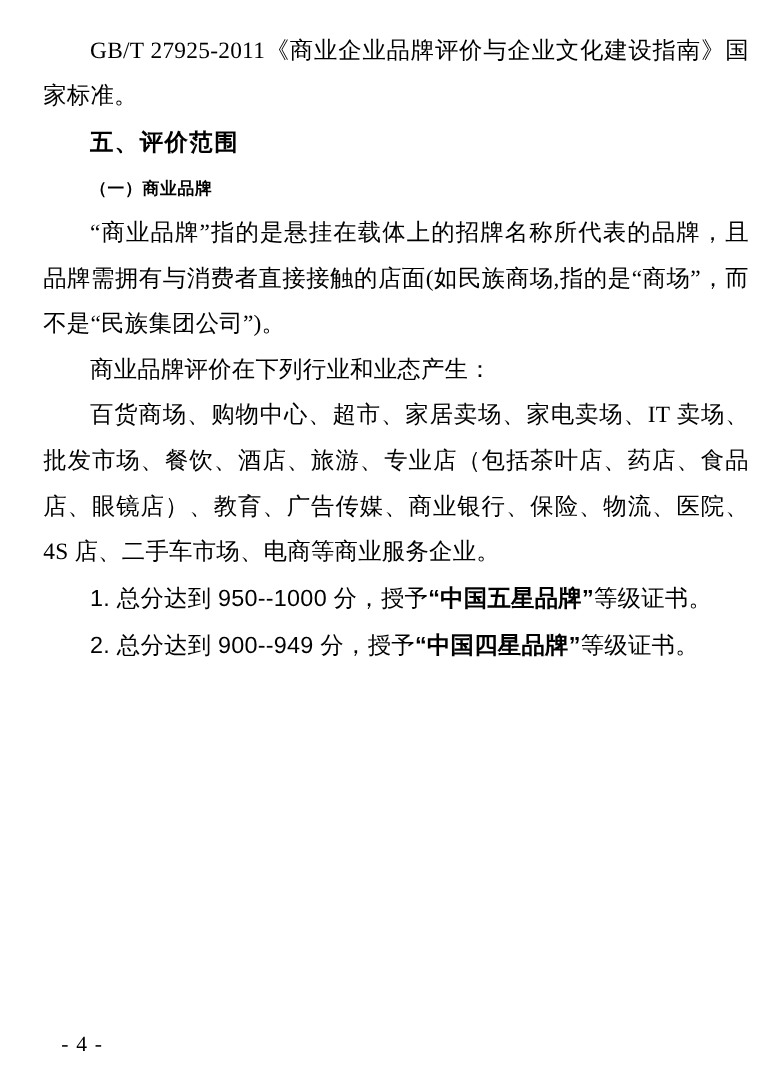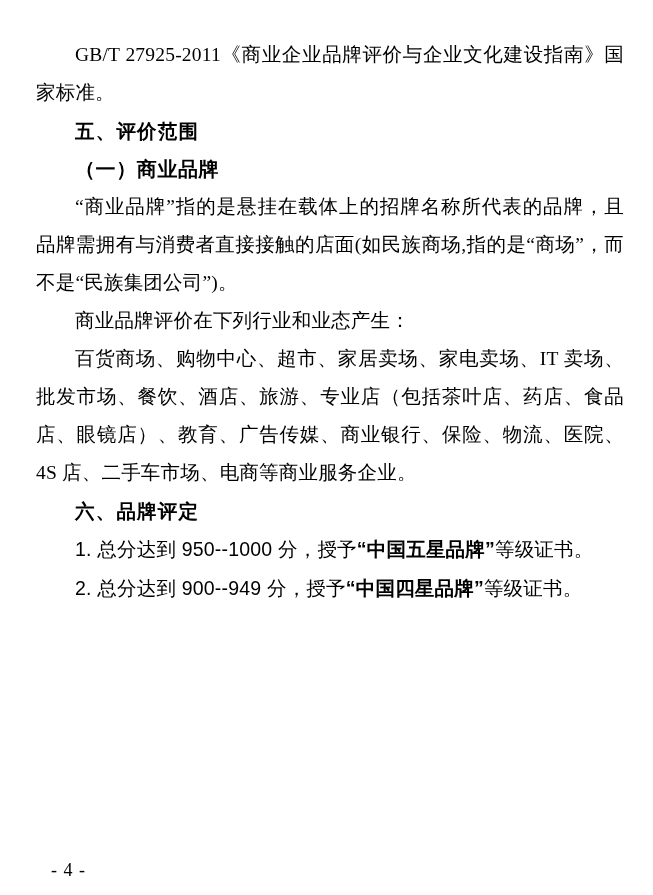--- a/index.html
+++ b/index.html
@@ -12,21 +12,21 @@
     height: 895px;
     overflow: hidden;
     font-family: "Liberation Serif", serif;
     color: #000000;
   }
   .page {
     position: relative;
     width: 567px;
     height: 895px;
     box-sizing: border-box;
-    padding: 36px 30px 0 36px;
+    padding: 24px 30px 0 36px;
   }
   .doc-body {
     width: 588px;
   }
   p {
     margin: 0;
     font-size: 19.5px;
     line-height: 38px;
     text-align: justify;
     text-justify: inter-ideograph;
@@ -39,21 +39,21 @@
     margin: 0;
     font-size: 19.5px;
     line-height: 38px;
     font-weight: bold;
     text-indent: 39px;
     letter-spacing: 1.2px;
     font-family: "Liberation Sans", sans-serif;
   }
   .subheading {
     margin: 0;
-    font-size: 20px;
+    font-size: 14px;
     line-height: 38px;
     font-weight: bold;
     text-indent: 39px;
     letter-spacing: 0.6px;
     font-family: "Liberation Sans", sans-serif;
   }
   .sans-run {
     font-family: Liberation Sans, sans-serif;
   }
   .bold-sans {
@@ -89,21 +89,20 @@
     <p class="subheading">（一）商业品牌</p>
 
     <p class="indent">“商业品牌”指的是悬挂在载体上的招牌名称所代表的品牌，且品牌需拥有与消费者直接接触的店面(如民族商场,指的是“商场”，而不是“民族集团公司”)。</p>
 
     <p class="indent">商业品牌评价在下列行业和业态产生：</p>
 
     <p class="indent">百货商场、购物中心、超市、家居卖场、家电卖场、IT 卖场、批发市场、餐饮、酒店、旅游、专业店（包括茶叶店、药店、食品店、眼镜店）、教育、广告传媒、商业银行、保险、物流、医院、4S 店、二手车市场、电商等商业服务企业。</p>
 
 
 
-    <p class="heading">六、品牌评定</p>
 
 
 
     <p class="indent">
       <span class="sans-run">1. 总分达到 950--1000 分，授予</span><span class="bold-sans">“中国五星品牌”</span><span>等级证书。</span>
     </p>
 
     <p class="indent">
       <span class="sans-run">2. 总分达到 900--949 分，授予</span><span class="bold-sans">“中国四星品牌”</span><span>等级证书。</span>
     </p>

